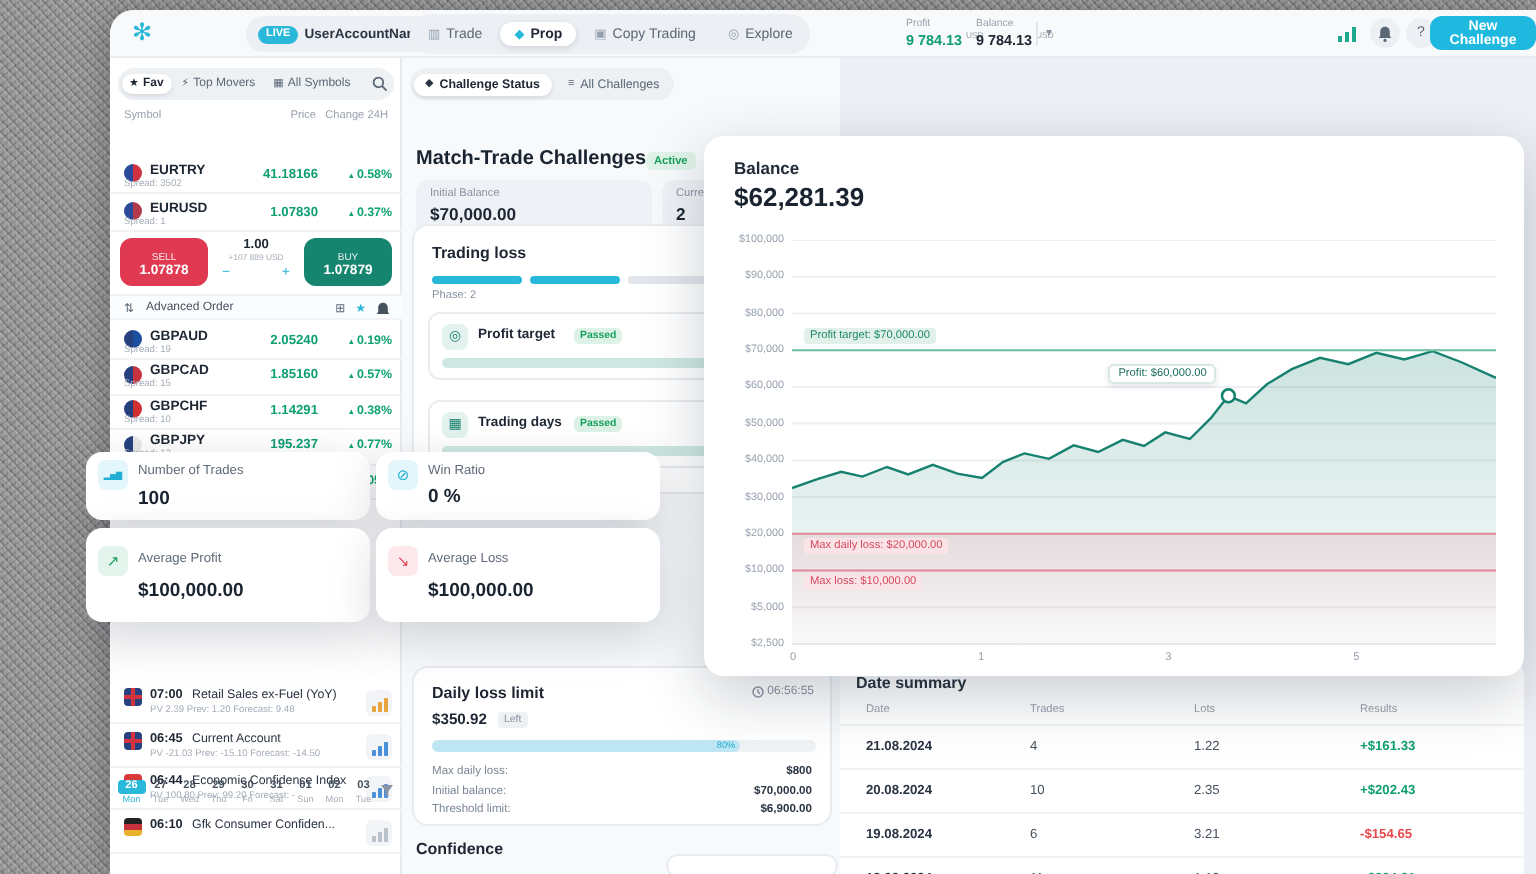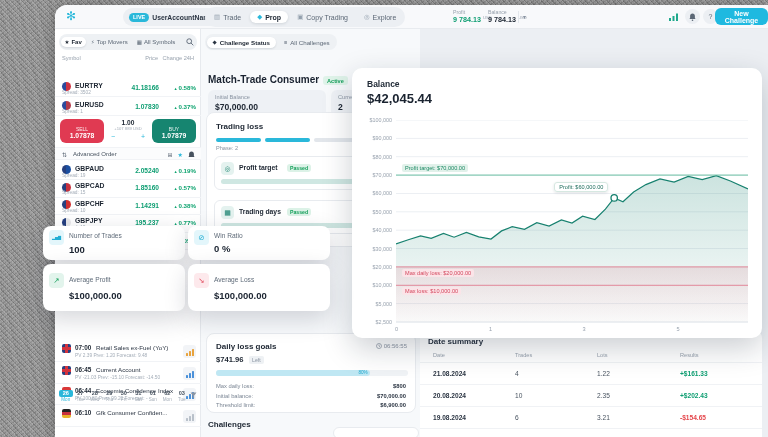--- a/index.html
+++ b/index.html
@@ -410,21 +410,21 @@
       <div class="ch-tabs">
         <div class="ch-tab active">
           <span style="color:#2a3442;font-size:5.5px">◆</span>
           <span>Challenge Status</span>
         </div>
         <div class="ch-tab">
           <span style="font-size:5.5px">≡</span>
           <span>All Challenges</span>
         </div>
       </div>
-      <div class="ch-title">Match-Trade Consumer</div>
+      <div class="ch-title">Match-Trade Challenges</div>
       <span class="badge-active">Active</span>
 
       <div class="info-card" style="left:7px;width:118px">
         <div class="lb">Initial Balance</div>
         <div class="vl">$70,000.00</div>
       </div>
       <div class="info-card" style="left:130px;width:110px">
         <div class="lb">Current Phase</div>
         <div class="vl">2</div>
       </div>
@@ -449,46 +449,46 @@
     <span class="glb">Trading days</span>
     <span class="gbd">Passed</span>
     <span class="gbar"></span>
             </div>
           </div>
       </div>
 
       <div class="obscured"></div>
 
       <div class="dl-card">
-        <div class="dl-title">Daily loss goals</div>
+        <div class="dl-title">Daily loss limit</div>
         <div class="dl-timer">
           <svg width="6" height="6" viewBox="0 0 6 6">
               <circle cx="3" cy="3" r="2.5" fill="none" stroke="#8a94a2" stroke-width="0.7"></circle>
               <path d="M3 1.6V3l1 0.8" stroke="#8a94a2" stroke-width="0.7" fill="none"></path>
             </svg>
           <span>06:56:55</span>
         </div>
-        <div class="dl-amt">$741.96</div>
+        <div class="dl-amt">$350.92</div>
         <span class="dl-left">Left</span>
         <div class="dl-bar">
           <div class="dl-fill">
             <span class="dl-pct">80%</span>
           </div>
         </div>
         <div id="dl-rows">
             <div class="dl-row" style="top:49px">
     <span>Max daily loss:</span><b>$800</b></div>
             <div class="dl-row" style="top:58.5px">
     <span>Initial balance:</span><b>$70,000.00</b></div>
             <div class="dl-row" style="top:68px">
     <span>Threshold limit:</span><b>$6,900.00</b></div>
           </div>
       </div>
 
-      <div class="perf-title">Challenges</div>
+      <div class="perf-title">Confidence</div>
       <div class="cut-pill"></div>
     </section>
 
     <section class="rightcol">
       <div class="ds-card">
         <div class="ds-title">Date summary</div>
         <div class="ds-head">
           <span style="left:13px">Date</span>
           <span style="left:95px">Trades</span>
           <span style="left:177px">Lots</span>
@@ -520,21 +520,21 @@
     <span class="c3 green" style="left:260px">+$234.81</span>
             </div>
           </div>
       </div>
 
     </section>
   </div>
 
   <div class="chart-panel">
     <div class="cp-title">Balance</div>
-    <div class="cp-value">$42,045.44</div>
+    <div class="cp-value">$62,281.39</div>
     <div id="ylabels">
         <div class="ylab" style="left:2px;top:49px">$100,000</div>
         <div class="ylab" style="left:2px;top:67.36363636363636px">$90,000</div>
         <div class="ylab" style="left:2px;top:85.72727272727272px">$80,000</div>
         <div class="ylab" style="left:2px;top:104.0909090909091px">$70,000</div>
         <div class="ylab" style="left:2px;top:122.45454545454545px">$60,000</div>
         <div class="ylab" style="left:2px;top:140.8181818181818px">$50,000</div>
         <div class="ylab" style="left:2px;top:159.1818181818182px">$40,000</div>
         <div class="ylab" style="left:2px;top:177.54545454545453px">$30,000</div>
         <div class="ylab" style="left:2px;top:195.9090909090909px">$20,000</div>

